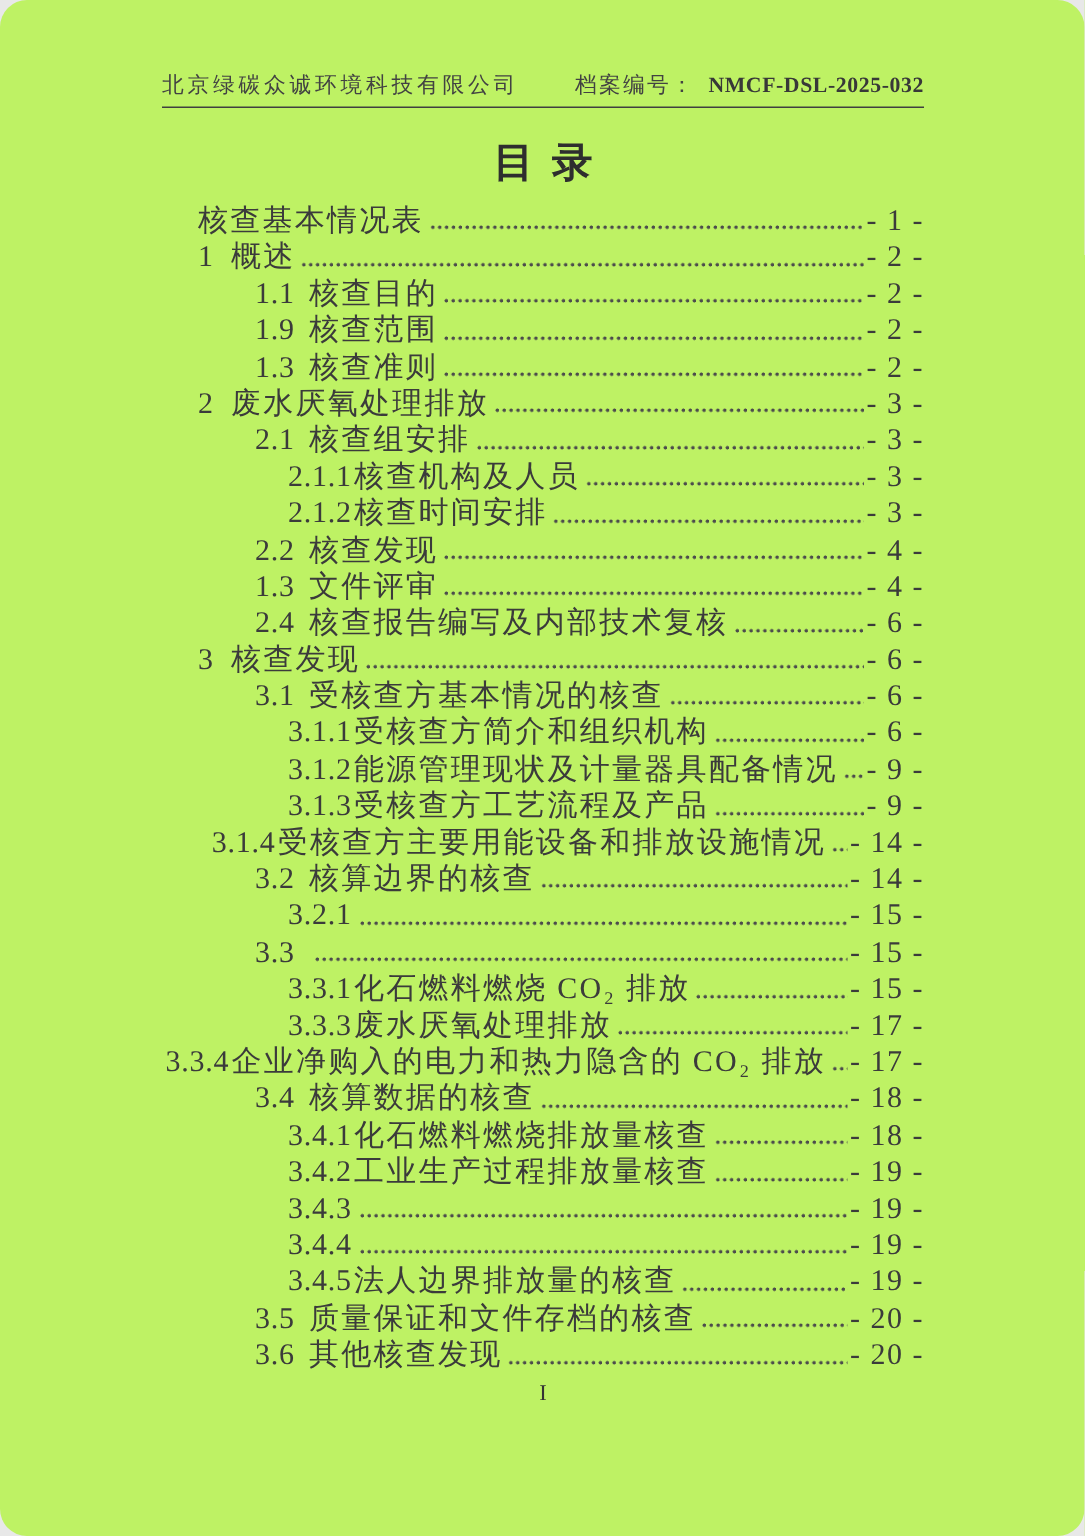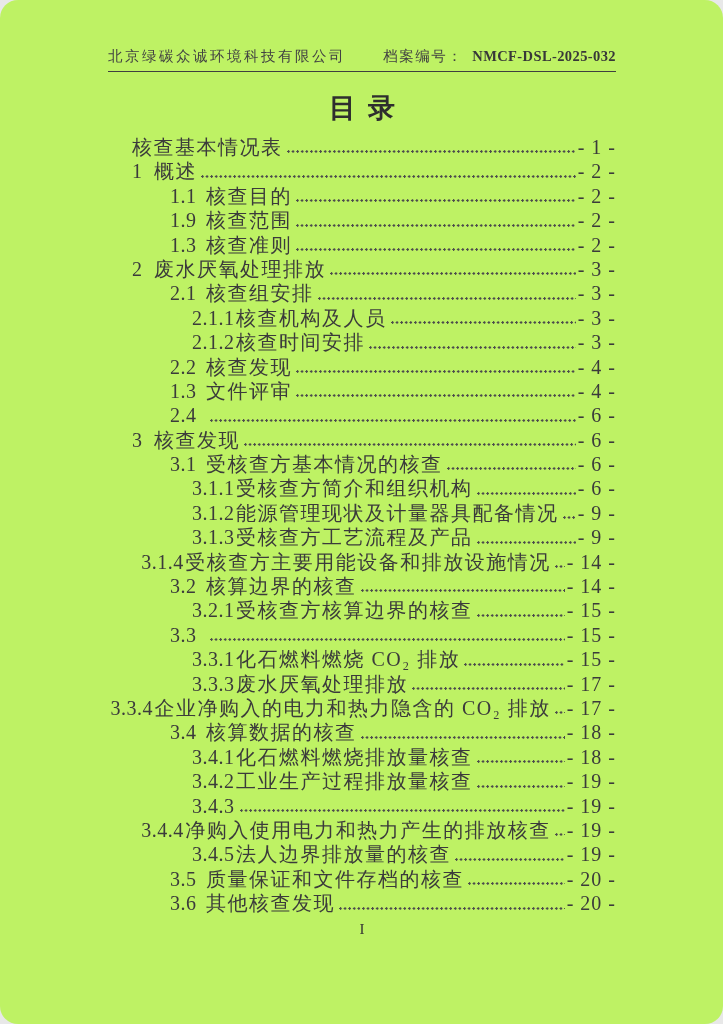--- a/index.html
+++ b/index.html
@@ -146,20 +146,21 @@
       <span class="pg">- 4 -</span>
     </div>
       <div class="toc-row lvl2">
       <span class="num">1.3</span>
       <span class="txt">文件评审</span>
       <span class="leader"></span>
       <span class="pg">- 4 -</span>
     </div>
       <div class="toc-row lvl2">
       <span class="num">2.4</span>
+      <span class="txt">核查报告编写及内部技术复核</span>
       <span class="leader"></span>
       <span class="pg">- 6 -</span>
     </div>
       <div class="toc-row lvl1">
       <span class="num">3</span>
       <span class="txt">核查发现</span>
       <span class="leader"></span>
       <span class="pg">- 6 -</span>
     </div>
       <div class="toc-row lvl2">
@@ -193,21 +194,20 @@
       <span class="pg">- 14 -</span>
     </div>
       <div class="toc-row lvl2">
       <span class="num">3.2</span>
       <span class="txt">核算边界的核查</span>
       <span class="leader"></span>
       <span class="pg">- 14 -</span>
     </div>
       <div class="toc-row lvl3">
       <span class="num">3.2.1</span>
-      <span class="txt">受核查方核算边界的核查</span>
       <span class="leader"></span>
       <span class="pg">- 15 -</span>
     </div>
       <div class="toc-row lvl2">
       <span class="num">3.3</span>
       <span class="leader"></span>
       <span class="pg">- 15 -</span>
     </div>
       <div class="toc-row lvl3">
       <span class="num">3.3.1</span>
@@ -245,21 +245,20 @@
       <span class="leader"></span>
       <span class="pg">- 19 -</span>
     </div>
       <div class="toc-row lvl3">
       <span class="num">3.4.3</span>
       <span class="leader"></span>
       <span class="pg">- 19 -</span>
     </div>
       <div class="toc-row lvl3">
       <span class="num">3.4.4</span>
-      <span class="txt">净购入使用电力和热力产生的排放核查</span>
       <span class="leader"></span>
       <span class="pg">- 19 -</span>
     </div>
       <div class="toc-row lvl3">
       <span class="num">3.4.5</span>
       <span class="txt">法人边界排放量的核查</span>
       <span class="leader"></span>
       <span class="pg">- 19 -</span>
     </div>
       <div class="toc-row lvl2">

